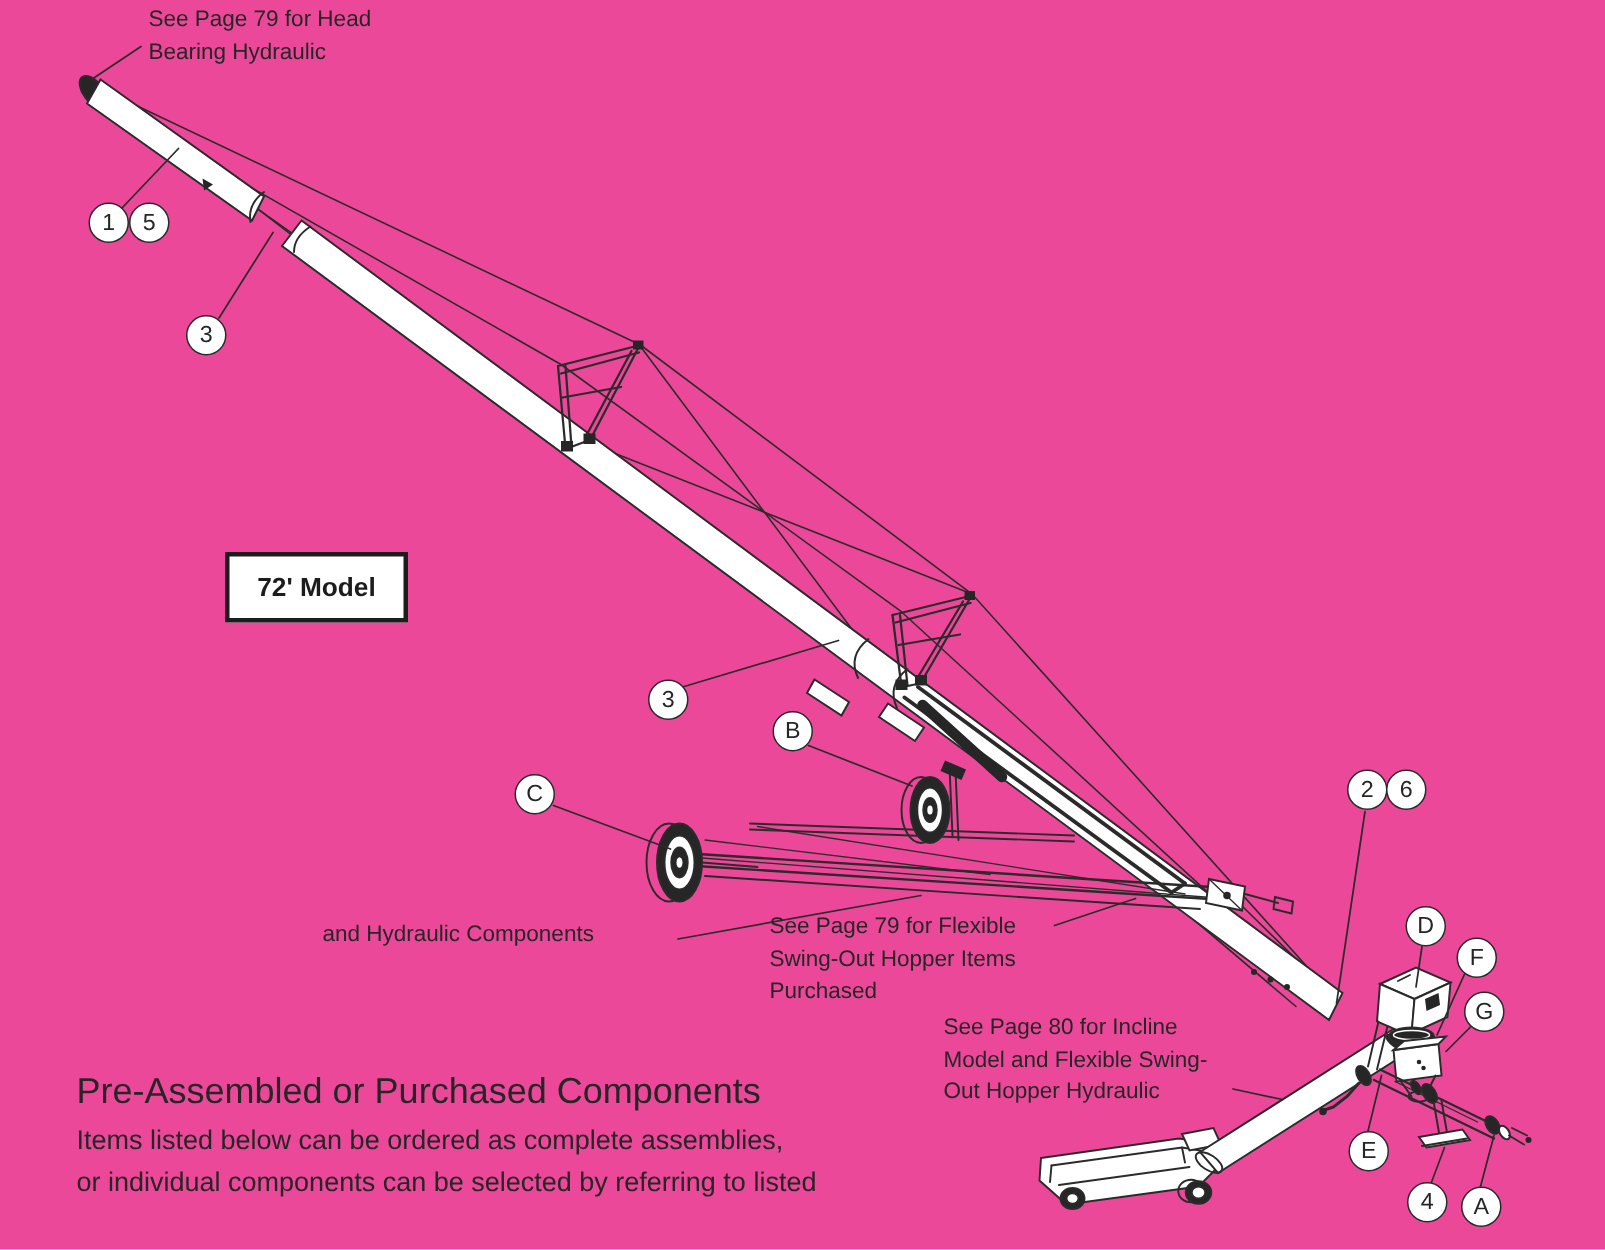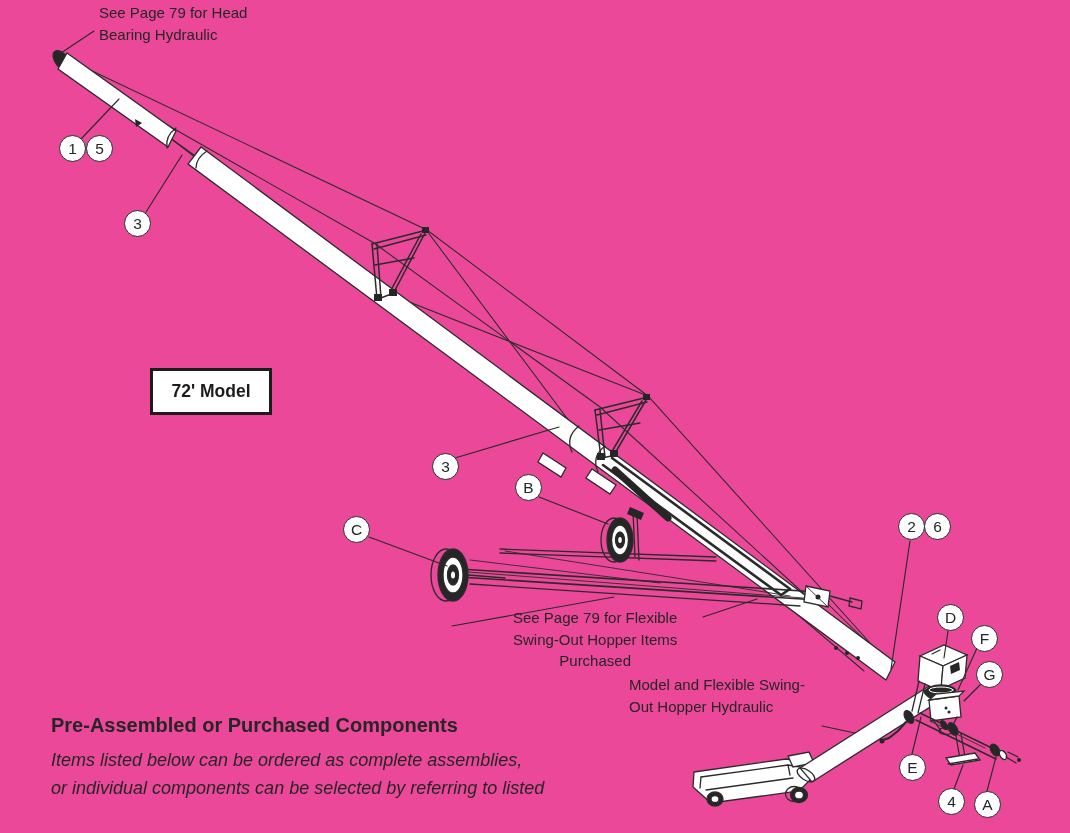--- a/index.html
+++ b/index.html
@@ -7,22 +7,22 @@
         font-family:"Liberation Sans",sans-serif;color:#262626;}
   #art{position:absolute;left:0;top:0;}
   .note{position:absolute;font-size:15px;line-height:21.5px;white-space:nowrap;color:#262626;}
   .note div{white-space:nowrap;}
   .callout{position:absolute;width:27px;height:27px;border:1.7px solid #2a2a2a;border-radius:50%;
            background:#fff;font-size:15.5px;line-height:26px;text-align:center;color:#262626;
            box-sizing:border-box;}
   #model-box{position:absolute;left:138px;top:368px;width:122px;height:47px;border:3.5px solid #1c1c1c;
              box-sizing:border-box;background:#fff;display:flex;align-items:center;justify-content:center;
              font-weight:bold;font-size:17.5px;color:#1c1c1c;margin-left:12px;}
-  #section-heading{position:absolute;left:51px;top:714px;font-weight:bold;font-size:20px;color:#262626;}
-  #section-body{position:absolute;left:51px;top:747px;font-size:18px;line-height:27.5px;color:#262626;font-style:italic;}
+  #section-heading{position:absolute;left:51px;top:714px;font-weight:normal;font-size:24px;color:#262626;}
+  #section-body{position:absolute;left:51px;top:747px;font-size:18px;line-height:27.5px;color:#262626;}
   svg *{vector-effect:non-scaling-stroke;}
 </style>
 </head>
 <body>
 
 <div id="page">
 
   <svg id="art" width="1070" height="833" viewBox="0 0 1070 833" fill="none" stroke="#2b2b2b" stroke-width="1.3" stroke-linecap="round">
 
     <g stroke-width="1.05">
@@ -201,29 +201,31 @@
   <div class="note" style="left:99px;top:2px;">
     <div>See Page 79 for Head</div>
     <div>Bearing Hydraulic</div>
   </div>
 
   <div id="model-box">
     <span>72' Model</span>
   </div>
 
   <div class="note" style="left:215px;top:612px;">
-  </div>
-
-  <div class="note" style="left:513px;top:607px;text-align:center;">
+    <div>and Hydraulic Components</div>
+  </div>
+
+  <div class="note" style="left:513px;top:607px;">
     <div>See Page 79 for Flexible</div>
     <div>Swing-Out Hopper Items</div>
     <div>Purchased</div>
   </div>
 
   <div class="note" style="left:629px;top:674px;">
+    <div>See Page 80 for Incline</div>
     <div>Model and Flexible Swing-</div>
     <div>Out Hopper Hydraulic</div>
   </div>
 
   <div class="callout" style="left:59px;top:135px;">1</div>
   <div class="callout" style="left:86px;top:135px;">5</div>
   <div class="callout" style="left:124px;top:210px;">3</div>
   <div class="callout" style="left:432px;top:453px;">3</div>
   <div class="callout" style="left:515px;top:474px;">B</div>
   <div class="callout" style="left:343px;top:516px;">C</div>

